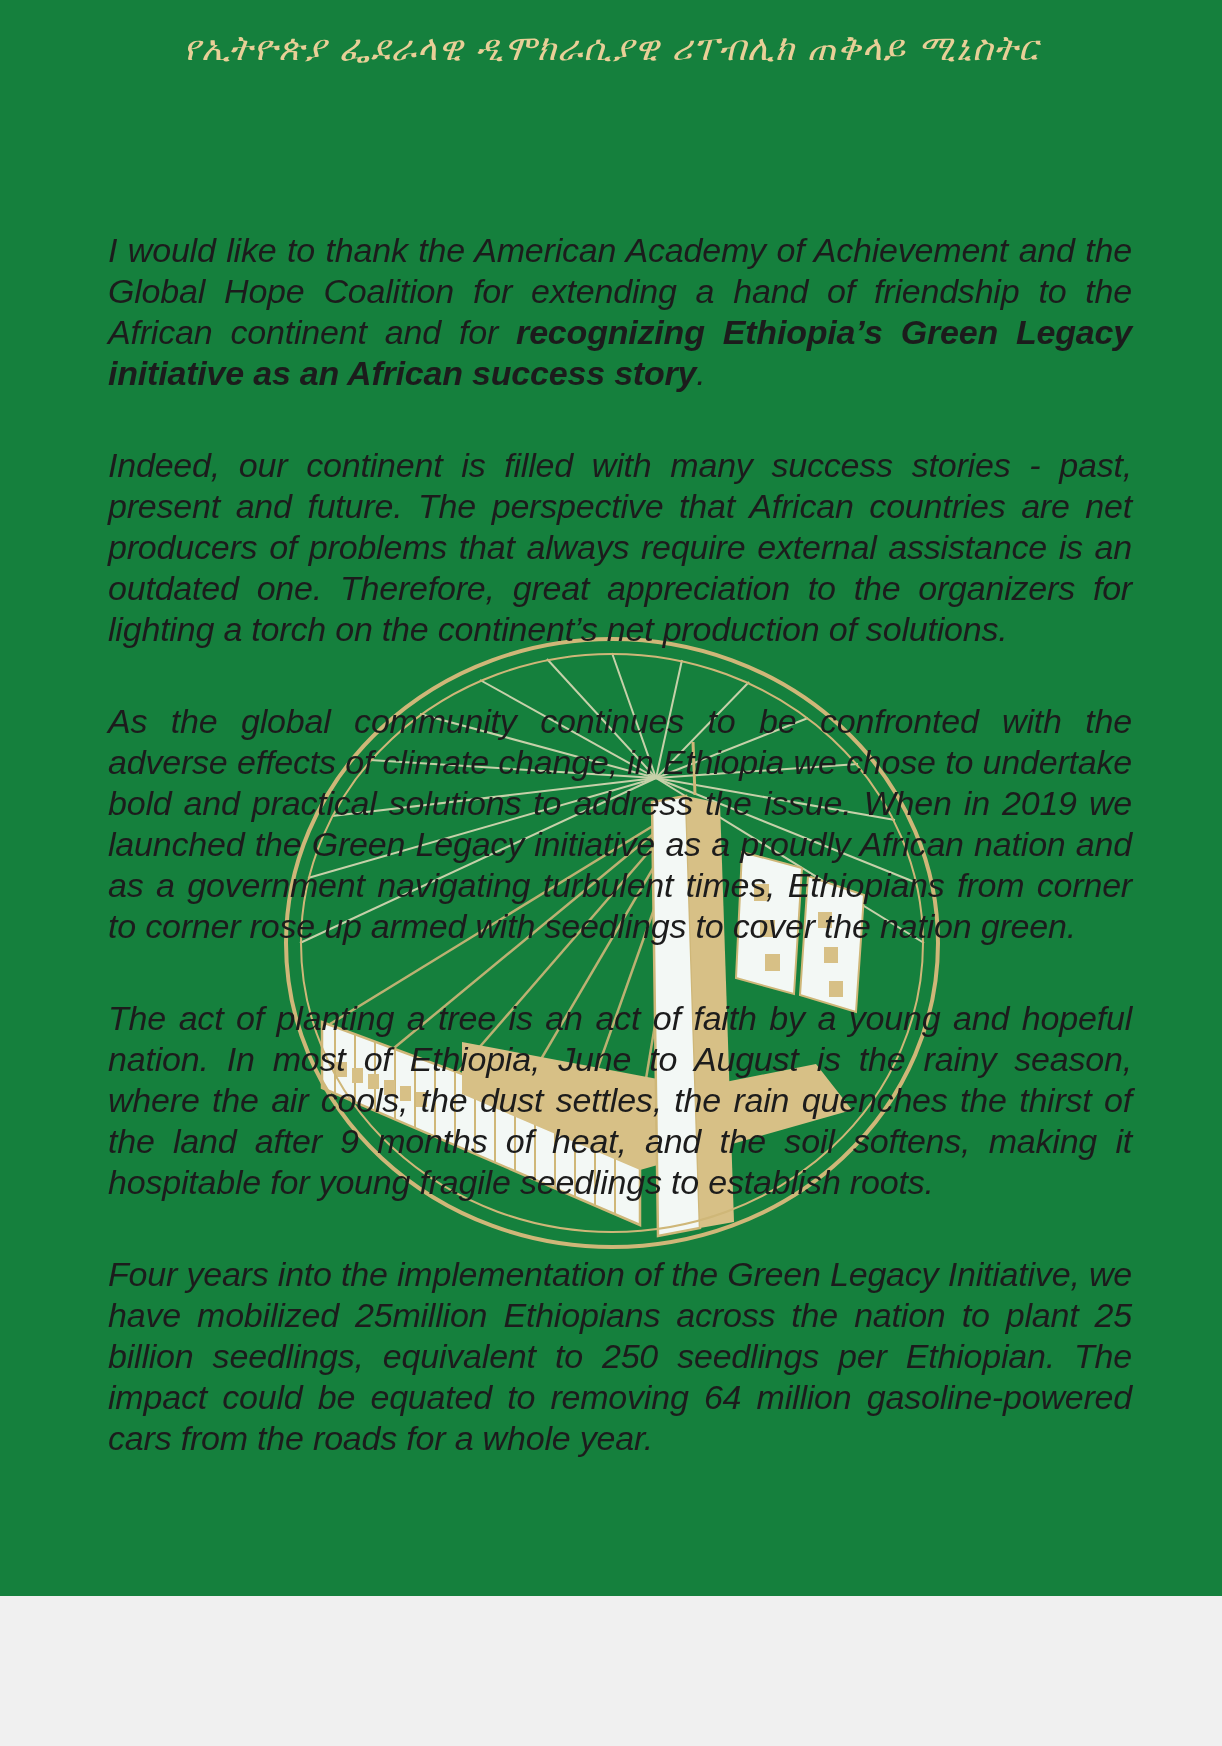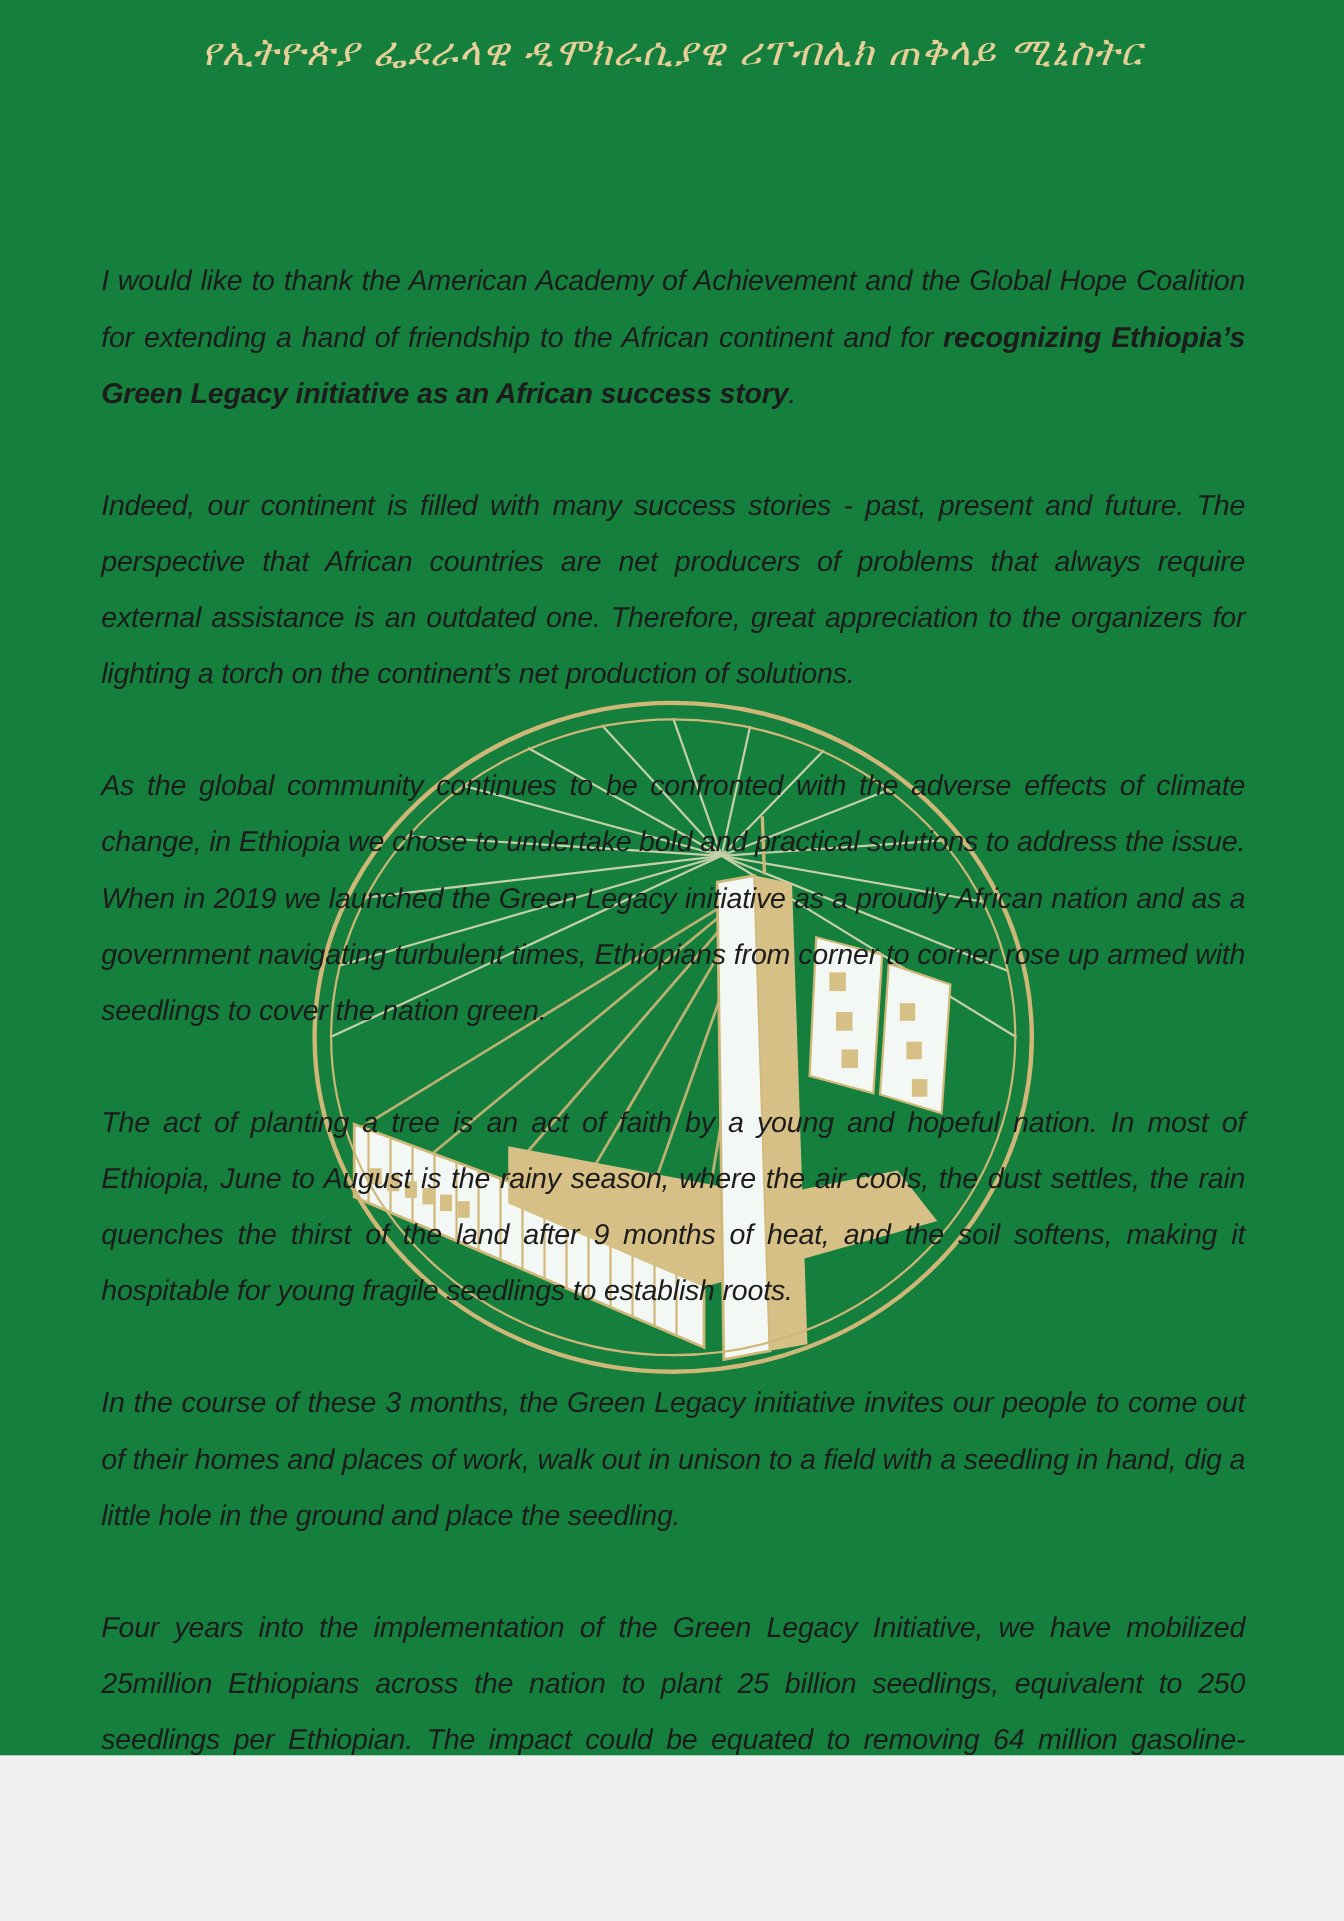--- a/index.html
+++ b/index.html
@@ -31,23 +31,23 @@
     font-size:29px;
     font-weight:bold;
     letter-spacing:-0.2px;
     color:#161616;
   }
   .doc-body {
     position:absolute; top:230px; left:92px; width:1040px; z-index:1;
     color:#1c1c1c;
   }
   .doc-body p {
-    margin:0 0 51px 0;
-    font-size:26px;
-    line-height:51px;
+    margin:0 0 51px 16px;
+    font-size:34px;
+    line-height:41px;
     text-align:justify;
     letter-spacing:-0.2px;
   }
   .doc-body p:last-child { margin-bottom:0; }
   .doc-body b { font-weight:bold; }
 </style>
 </head>
 <body>
 
 <div class="page">
@@ -130,17 +130,16 @@
   </svg>
 
   <div class="letterhead">የኢትዮጵያ ፌደራላዊ ዲሞክራሲያዊ ሪፐብሊክ ጠቅላይ ሚኒስትር</div>
 
 
   <div class="doc-body">
     <p><span>I would like to thank the American Academy of Achievement and the Global Hope Coalition for extending a hand of friendship to the African continent and for </span><b>recognizing Ethiopia’s Green Legacy initiative as an African success story</b><span>.</span></p>
     <p>Indeed, our continent is filled with many success stories - past, present and future. The perspective that African countries are net producers of problems that always require external assistance is an outdated one. Therefore, great appreciation to the organizers for lighting a torch on the continent’s net production of solutions.</p>
     <p>As the global community continues to be confronted with the adverse effects of climate change, in Ethiopia we chose to undertake bold and practical solutions to address the issue. When in 2019 we launched the Green Legacy initiative as a proudly African nation and as a government navigating turbulent times, Ethiopians from corner to corner rose up armed with seedlings to cover the nation green.</p>
     <p>The act of planting a tree is an act of faith by a young and hopeful nation. In most of Ethiopia, June to August is the rainy season, where the air cools, the dust settles, the rain quenches the thirst of the land after 9 months of heat, and the soil softens, making it hospitable for young fragile seedlings to establish roots.</p>
-    <p>In the course of these 3 months, the Green Legacy initiative invites our people to come out of their homes and places of work, walk out in unison to a field with a seedling in hand, dig a little hole in the ground and place the seedling.</p>
     <p>Four years into the implementation of the Green Legacy Initiative, we have mobilized 25million Ethiopians across the nation to plant 25 billion seedlings, equivalent to 250 seedlings per Ethiopian. The impact could be equated to removing 64 million gasoline-powered cars from the roads for a whole year.</p>
   </div>
 
 </div>
 
 </body></html>

